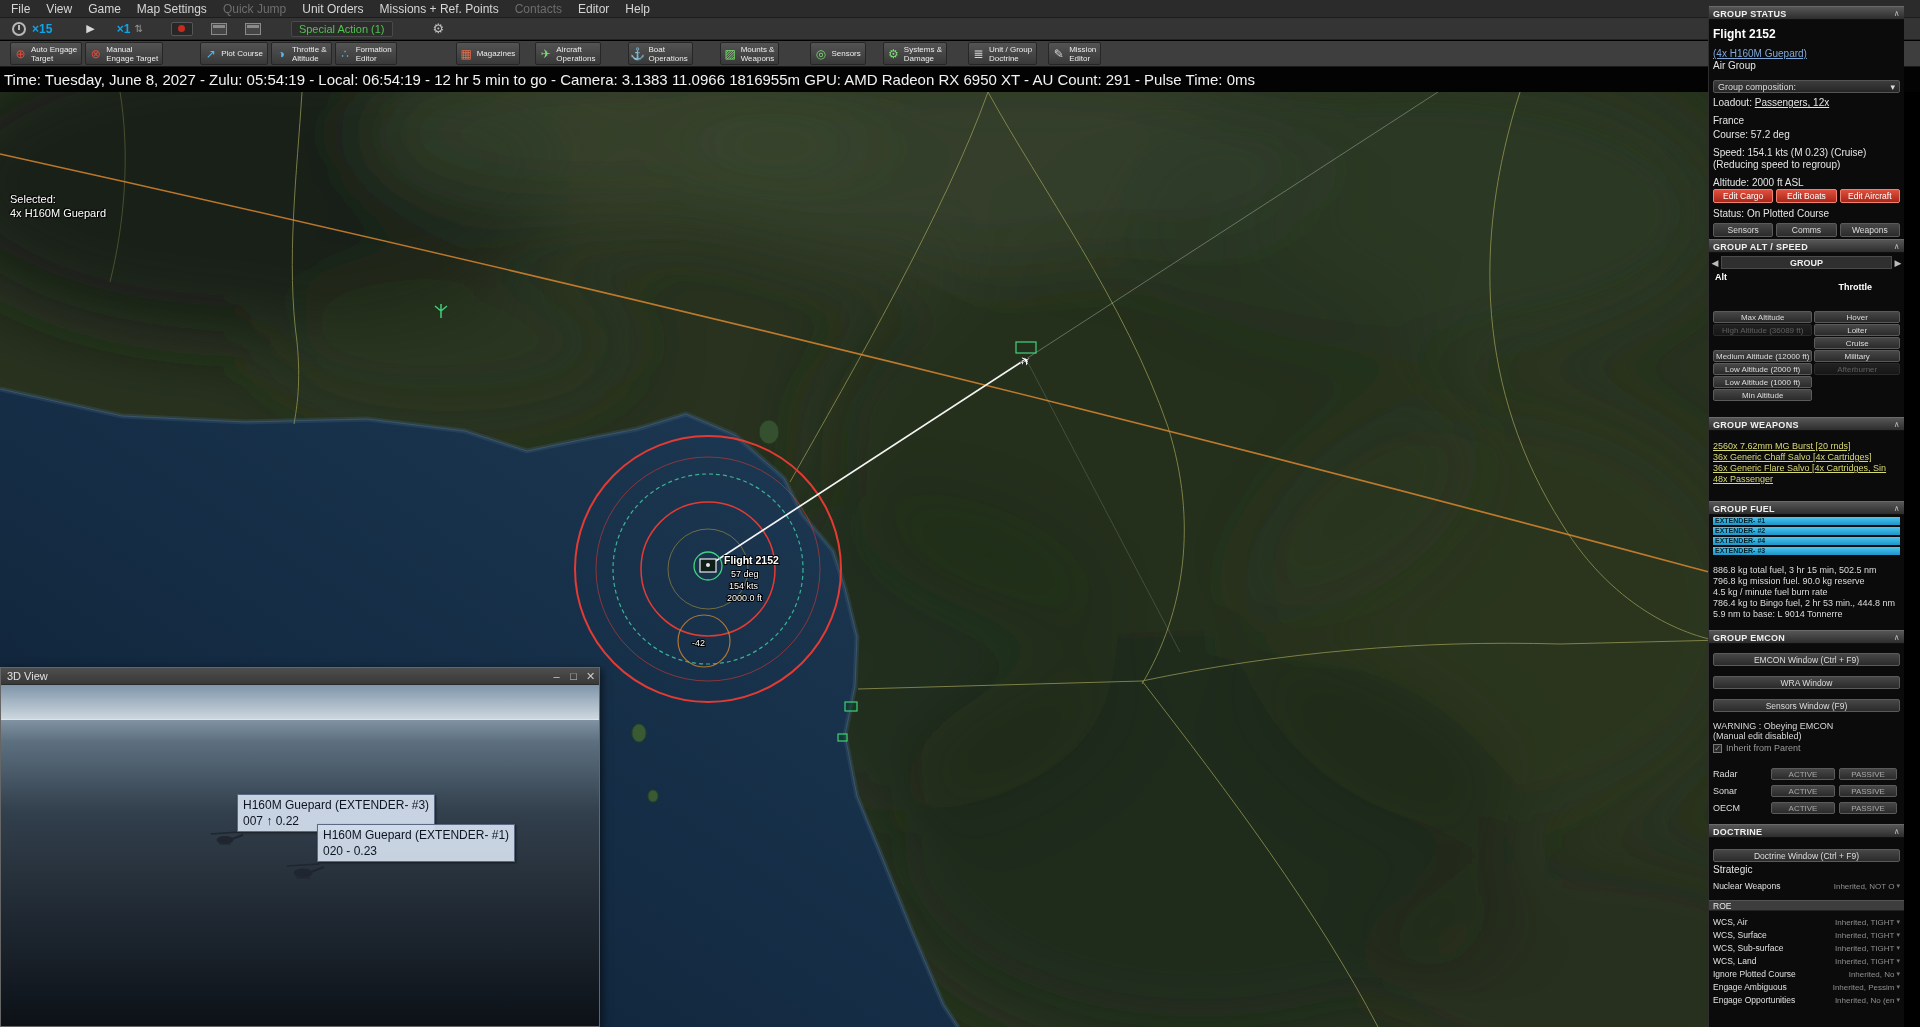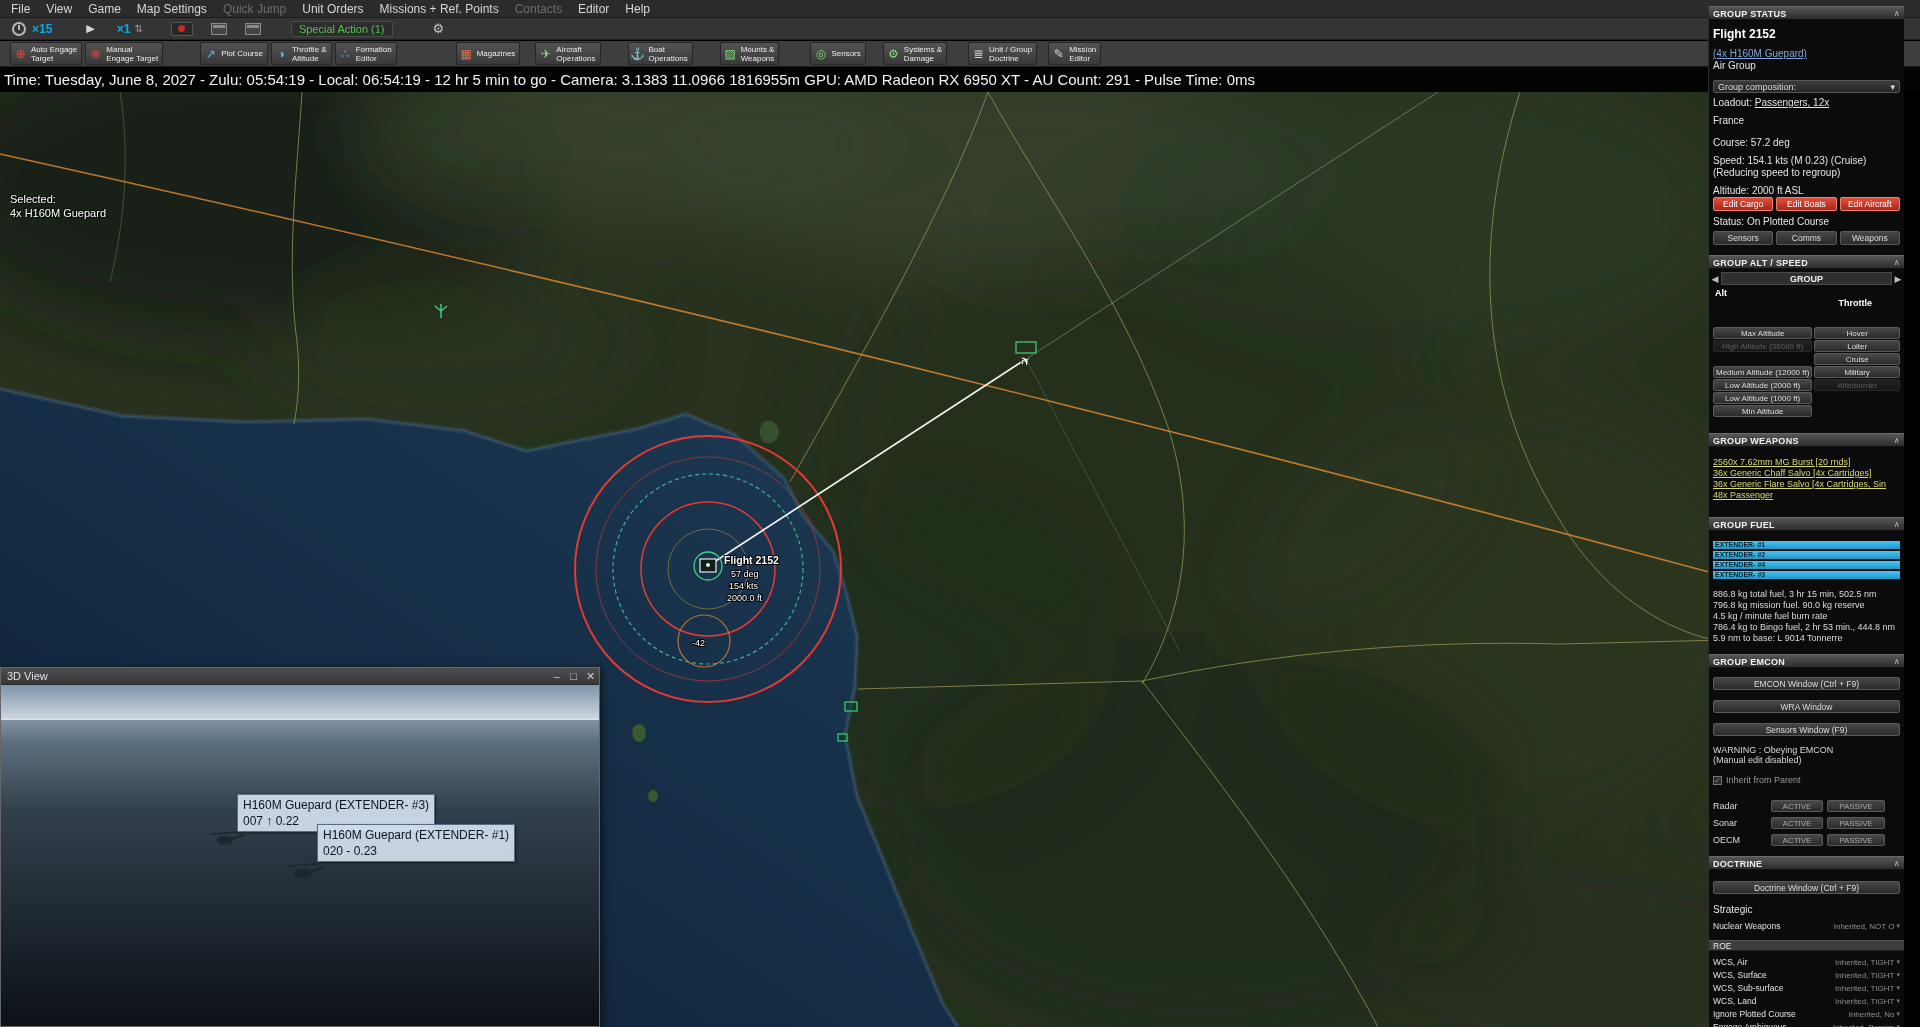--- a/index.html
+++ b/index.html
@@ -80,30 +80,30 @@
   .btn.sm{height:12px;line-height:11px;font-size:8px;margin-bottom:1px;padding:0 2px;}
   .spacer13{height:13px;}
   .fuel-row{height:8px;background:linear-gradient(#4ac7f0,#1e95c9);color:#05242f;font-size:7px;line-height:8px;font-weight:bold;padding-left:2px;margin:0 4px 2px;}
   .tiny{color:#dcdcdc;font-size:9px;line-height:11px;padding:0 4px;white-space:nowrap;overflow:hidden;}
   .warn{color:#d8d8d8;font-size:9px;line-height:10px;padding:0 4px;}
   .inherit{display:flex;align-items:center;gap:4px;padding:0 4px;color:#9a9a9a;font-size:9px;}
   .cbx{width:9px;height:9px;border:1px solid #777;background:#2a2a2a;color:#999;font-size:8px;line-height:8px;text-align:center;}
   .em-row{display:flex;align-items:center;gap:4px;padding:0 4px;margin-top:5px;}
   .em-row .em-label{width:54px;color:#ddd;font-size:9px;}
   .em-row .btn{height:12px;line-height:11px;font-size:8px;color:#a8a8a8;}
-  .em-row .btn.a{width:52px;}
+  .em-row .btn.a{width:64px;}
   .em-row .btn.p{width:58px;}
   .roe-bar{margin-top:8px;height:11px;background:#3d3d3d;border-top:1px solid #555;border-bottom:1px solid #222;color:#e8e8e8;font-size:8.5px;line-height:11px;padding:0 4px;}
   .doc-row{display:flex;align-items:center;padding:0 4px;height:12px;margin-bottom:1px;}
   .doc-row .dl{flex:1;color:#e0e0e0;font-size:8.5px;white-space:nowrap;overflow:hidden;}
   .doc-row .dv{color:#8f8f8f;font-size:8px;white-space:nowrap;}
   .doc-row .da{color:#777;font-size:7px;margin-left:2px;}
   .fullbtn{margin:0 4px;height:13px;line-height:12px;display:block;}
 
-  .mt3{margin-top:3px}.mt4{margin-top:4px}.mt5{margin-top:5px}.mt6{margin-top:6px}.mt7{margin-top:10px}
+  .mt3{margin-top:3px}.mt4{margin-top:4px}.mt5{margin-top:5px}.mt6{margin-top:6px}.mt7{margin-top:2px}
   .mt8{}.mt9{margin-top:9px}.mt10{margin-top:10px}.mt11{margin-top:11px}.mt15{margin-top:15px}.mt16{margin-top:16px}
 </style>
 </head>
 <body>
 
 <div class="screen">
 
   <div class="menubar">
     <span class="mi">File</span>
     <span class="mi">View</span>

